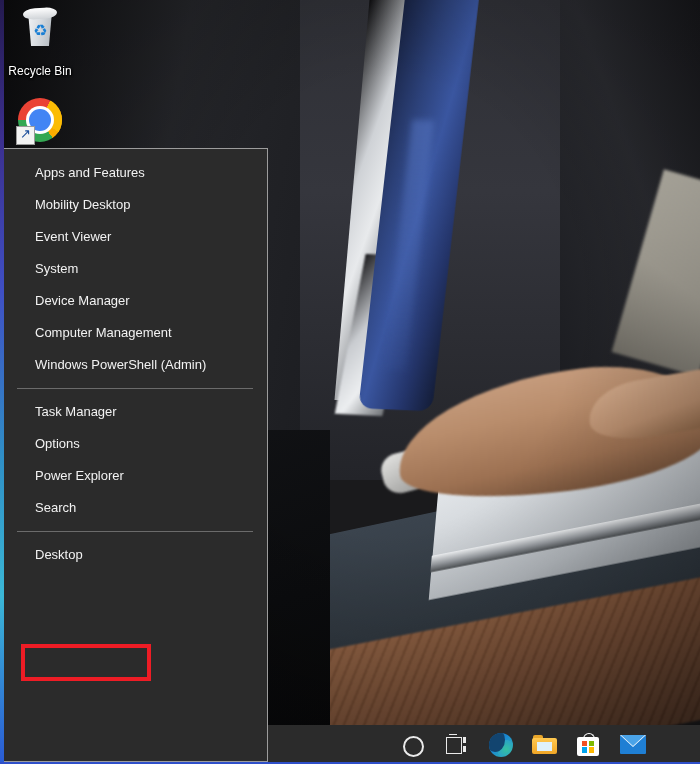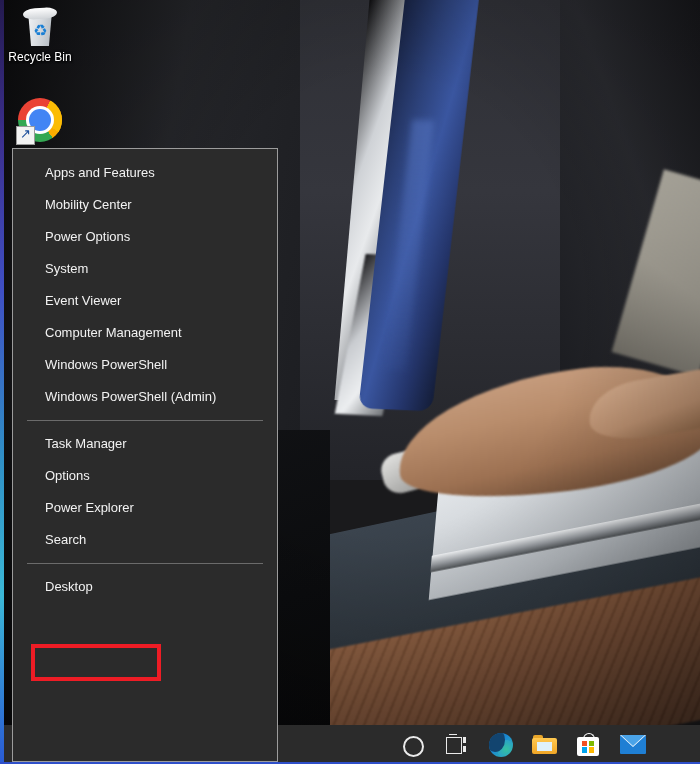--- a/index.html
+++ b/index.html
@@ -184,21 +184,21 @@
     position: absolute;
     width: 76px;
     text-align: center;
     cursor: default;
   }
   .desktop-icon .label {
     color: #ffffff;
     font-size: 12px;
     line-height: 14px;
     text-shadow: 0 0 3px #000, 1px 1px 2px #000;
-    margin-top: 2px;
+    margin-top: 16px;
   }
   #icon-recycle { left: 2px; top: 6px; }
   #icon-chrome  { left: 2px; top: 96px; }
 
   .bin-wrap { position: relative; width: 40px; height: 42px; margin: 0 auto; }
   .bin-body {
     position: absolute; left: 6px; top: 8px;
     width: 28px; height: 32px;
     background: linear-gradient(100deg, #f4f6f8 0%, #d9dde1 45%, #aeb4ba 100%);
     clip-path: polygon(8% 0, 92% 0, 82% 100%, 18% 100%);
@@ -253,21 +253,21 @@
     border: 1px solid #9a9a9a;
     color: #1b4e9b;
     font-size: 13px;
     line-height: 14px;
     text-align: center;
   }
 
   
   #winx-menu {
     position: absolute;
-    left: 12px;
+    left: 2px;
     top: 148px;
     width: 266px;
     height: 614px;
     background: #2b2b2b;
     border: 1px solid #9c9c9c;
     box-sizing: border-box;
     padding-top: 8px;
     z-index: 30;
   }
   .menu-item {
@@ -498,36 +498,33 @@
     </div>
     <div class="label"></div>
   </div>
 
   <div id="winx-menu">
 
     <div class="menu-item">
       <span>Apps and Features</span>
     </div>
     <div class="menu-item">
-      <span>Mobility Center</span>
-    </div>
-    <div class="menu-item">
-      <span>Power Options</span>
+      <span>Mobility Desktop</span>
+    </div>
+    <div class="menu-item">
+      <span>Event Viewer</span>
     </div>
     <div class="menu-item">
       <span>System</span>
     </div>
     <div class="menu-item">
-      <span>Event Viewer</span>
+      <span>Device Manager</span>
     </div>
     <div class="menu-item">
       <span>Computer Management</span>
-    </div>
-    <div class="menu-item">
-      <span>Windows PowerShell</span>
     </div>
     <div class="menu-item">
       <span>Windows PowerShell (Admin)</span>
     </div>
 
     <div class="menu-sep"></div>
 
     <div class="menu-item">
       <span>Task Manager</span>
     </div>

